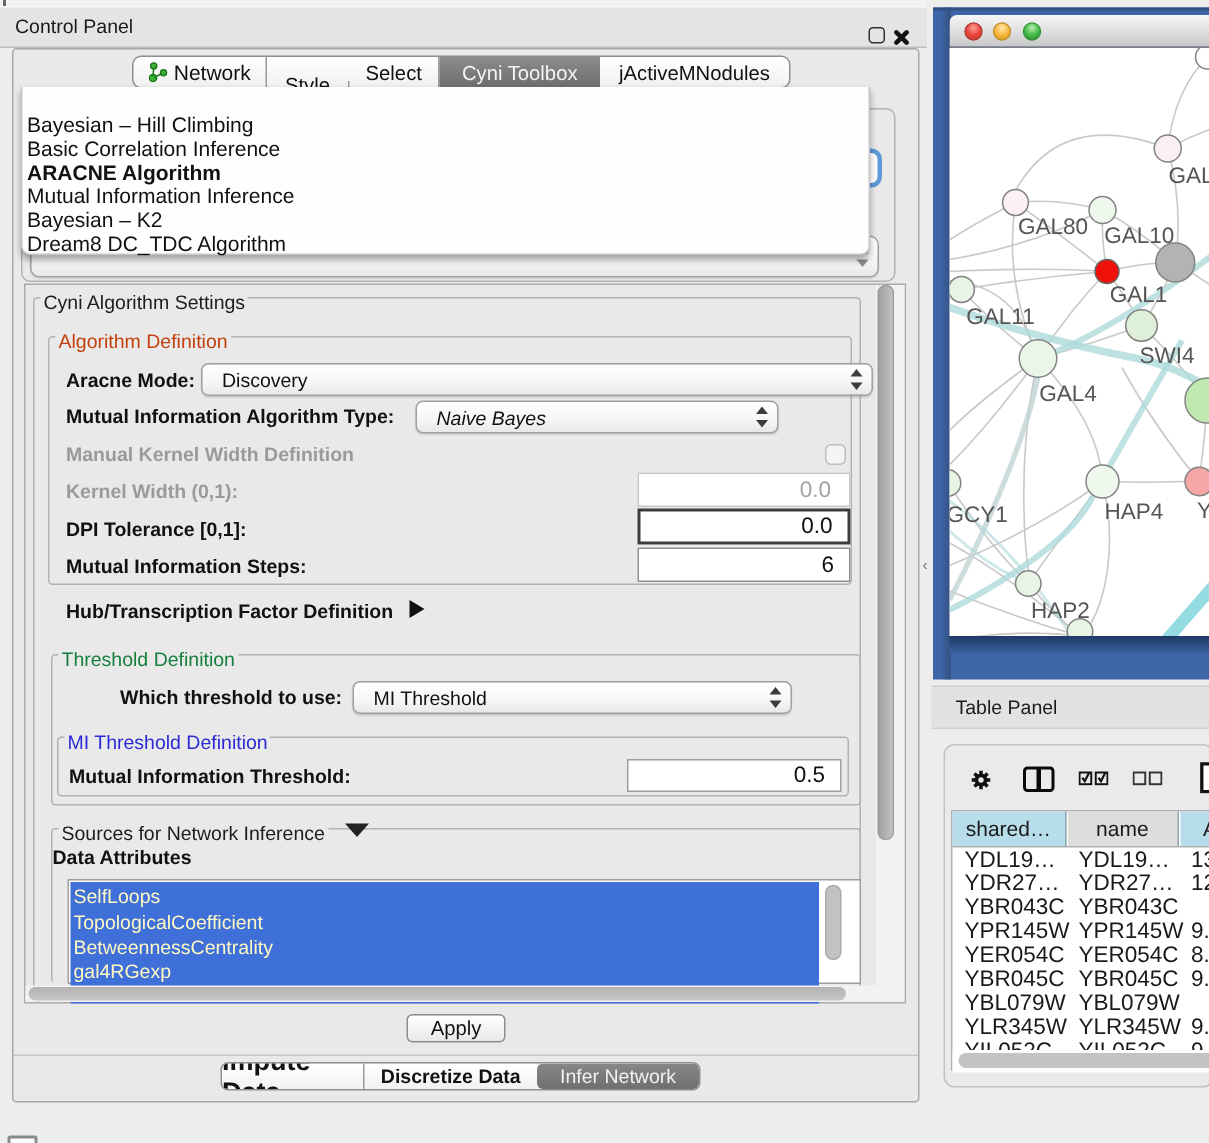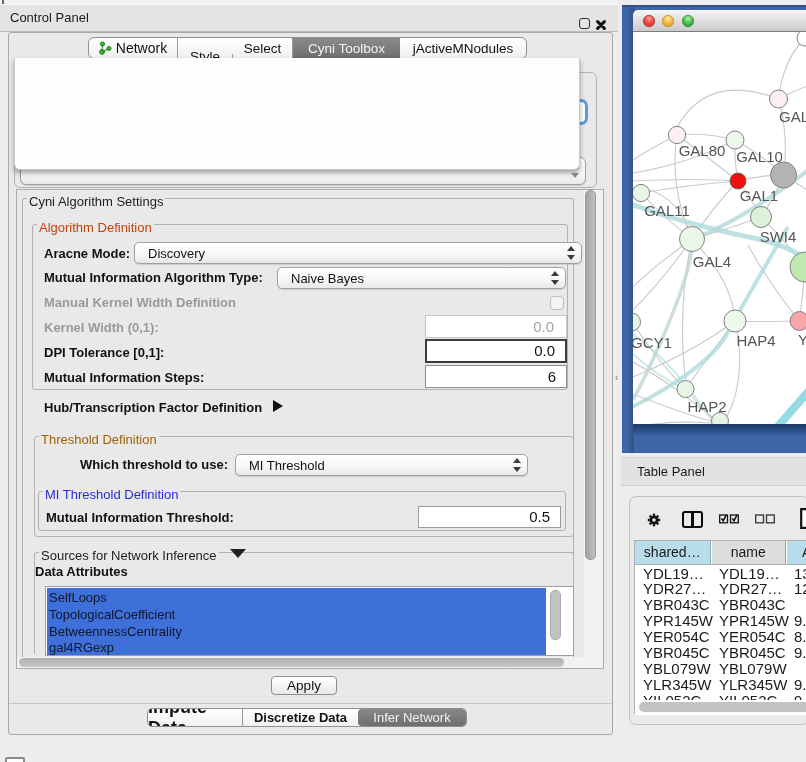--- a/index.html
+++ b/index.html
@@ -49,74 +49,82 @@
   <div style="flex:1;display:flex;align-items:center;justify-content:center;font-size:13.5px;color:#111;">jActiveMNodules</div>
 </div>
 
 <div class="fs" style="left:14px;top:72px;width:583px;height:116px;border-radius:6px;"></div>
 <div class="combo" style="left:22px;top:99px;width:566px;height:26px;border:3px solid #5e9ad9;border-radius:7px;background:#fff;box-shadow:none;"></div>
 <div class="combo" style="left:20px;top:157px;width:566px;height:28px;border-radius:6px;">
   <div class="spin" style="opacity:0.55;"></div>
 </div>
 
 <div class="abs" style="left:14px;top:58px;width:566px;height:112px;background:#fefefe;border:1px solid #c6c6c6;border-top:none;border-radius:0 0 6px 6px;box-shadow:0 3px 5px rgba(0,0,0,0.35);z-index:30;">
+  <div style="position:absolute;left:3px;top:18px;font-size:14px;color:#111;line-height:15.8px;">
+    Bayesian – Hill Climbing<br>
+    Basic Correlation Inference<br>
+    <b>ARACNE Algorithm</b><br>
+    Mutual Information Inference<br>
+    Bayesian – K2<br>
+    Dream8 DC_TDC Algorithm
+  </div>
 </div>
 
 <div class="abs" style="left:16px;top:189px;width:588px;height:480px;background:#e9e9e9;border:1px solid #ababab;"></div>
 
 <div class="fs" style="left:22px;top:198px;width:552px;height:470px;border-bottom:none;">
     <span class="lg">Cyni Algorithm Settings</span>
   </div>
 
 <div class="fs" style="left:32px;top:224px;width:536px;height:166px;">
     <span class="lg" style="color:#c2410c;">Algorithm Definition</span>
   </div>
 <div class="lbl" style="left:44px;top:246px;">Aracne Mode:</div>
 <div class="combo" style="left:134px;top:242px;width:448px;height:22px;">
     <div class="ct">Discovery</div>
     <div class="spin"></div>
   </div>
 <div class="lbl" style="left:44px;top:270px;">Mutual Information Algorithm Type:</div>
-<div class="combo" style="left:277px;top:267px;width:289px;height:22px;">
+<div class="combo" style="left:277px;top:267px;width:242px;height:22px;font-style:italic;">
     <div class="ct">Naive Bayes</div>
     <div class="spin"></div>
   </div>
 <div class="glbl" style="left:44px;top:295px;">Manual Kernel Width Definition</div>
 <div class="abs" style="left:550px;top:296px;width:14px;height:14px;border:1px solid #bdbdbd;border-radius:4px;background:#f4f4f4;"></div>
 <div class="glbl" style="left:44px;top:320px;">Kernel Width (0,1):</div>
 <div class="tf" style="left:425px;top:315px;width:142px;height:23px;border:1px solid #c6c6c6;color:#a4a4a4;line-height:21px;padding-right:12px;">0.0</div>
 <div class="lbl" style="left:44px;top:345px;">DPI Tolerance [0,1]:</div>
 <div class="tf" style="left:425px;top:339px;width:142px;height:24px;border:2px solid #3c3c3c;line-height:20px;padding-right:10px;">0.0</div>
 <div class="lbl" style="left:44px;top:370px;">Mutual Information Steps:</div>
 <div class="tf" style="left:425px;top:365px;width:142px;height:23px;border:1px solid #8e8e8e;line-height:21px;padding-right:10px;">6</div>
 
 <div class="lbl" style="left:44px;top:400px;">Hub/Transcription Factor Definition</div>
 <div class="abs" style="left:273px;top:400px;width:0;height:0;border-left:10px solid #111;border-top:6.5px solid transparent;border-bottom:6.5px solid transparent;"></div>
 
 <div class="fs" style="left:34px;top:436px;width:540px;height:101px;">
-    <span class="lg" style="color:#a16207;">Threshold Definition</span>
+    <span class="lg" style="color:#15803d;">Threshold Definition</span>
   </div>
 <div class="lbl" style="left:80px;top:457px;">Which threshold to use:</div>
 <div class="combo" style="left:235px;top:454px;width:293px;height:22px;">
     <div class="ct">MI Threshold</div>
     <div class="spin"></div>
   </div>
 <div class="fs" style="left:38px;top:491px;width:528px;height:40px;">
     <span class="lg" style="color:#2a2ad4;">MI Threshold Definition</span>
   </div>
 <div class="lbl" style="left:46px;top:510px;">Mutual Information Threshold:</div>
 <div class="tf" style="left:418px;top:506px;width:143px;height:22px;border:1px solid #9e9e9e;line-height:20px;padding-right:10px;">0.5</div>
 
 <div class="fs" style="left:34px;top:552px;width:540px;height:103px;border-bottom:none;">
     <span class="lg">Sources for Network Inference</span>
   </div>
 <div class="abs" style="left:230px;top:549px;width:0;height:0;border-top:9px solid #222;border-left:8px solid transparent;border-right:8px solid transparent;"></div>
 <div class="lbl" style="left:35px;top:564px;">Data Attributes</div>
 <div class="abs" style="left:45px;top:586px;width:529px;height:70px;border:1px solid #9e9e9e;background:#fff;">
-  <div style="position:absolute;left:1px;top:1px;width:499px;height:67px;background:#3f6fd8;color:#0f172a;font-size:13px;line-height:16.8px;padding:2px 0 0 2px;">SelfLoops<br>TopologicalCoefficient<br>BetweennessCentrality<br>gal4RGexp</div>
+  <div style="position:absolute;left:1px;top:1px;width:499px;height:81px;background:#3f6fd8;color:#fef9c3;font-size:13px;line-height:16.8px;padding:2px 0 0 2px;">SelfLoops<br>TopologicalCoefficient<br>BetweennessCentrality<br>gal4RGexp</div>
   <div style="position:absolute;left:504px;top:3px;width:11px;height:50px;border-radius:5px;background:#c2c2c2;border:1px solid #ababab;"></div>
 </div>
 
 <div class="abs" style="left:584px;top:190px;width:19px;height:467px;background:#f2f2f2;"></div>
 <div class="abs" style="left:585px;top:190px;width:11px;height:370px;border-radius:5px;background:linear-gradient(90deg,#a2a2a2,#c2c2c2);border:1px solid #9a9a9a;"></div>
 <div class="abs" style="left:17px;top:657px;width:586px;height:11px;background:#f2f2f2;"></div>
 <div class="abs" style="left:19px;top:658px;width:545px;height:9px;border-radius:4.5px;background:linear-gradient(#b2b2b2,#c6c6c6);"></div>
 
 <div class="abs" style="left:271px;top:676px;width:66px;height:19px;border:1px solid #8d8d8d;border-radius:4px;background:linear-gradient(#ffffff,#e8e8e8);text-align:center;line-height:17px;font-size:13.5px;color:#111;">Apply</div>
 

